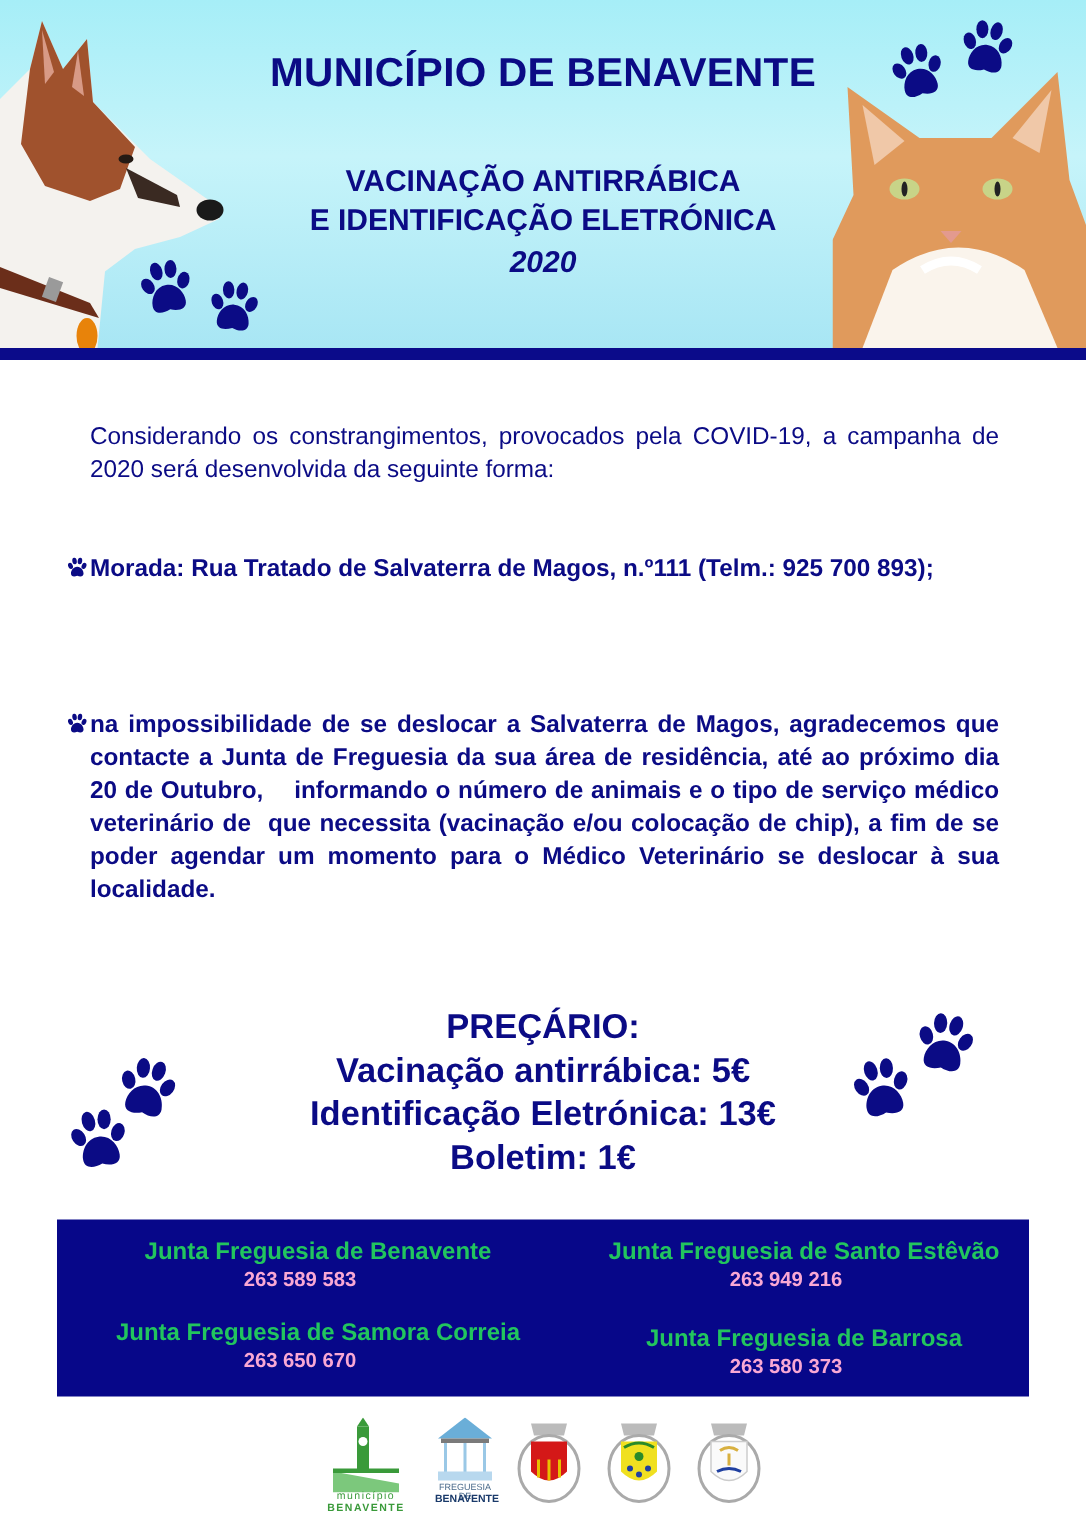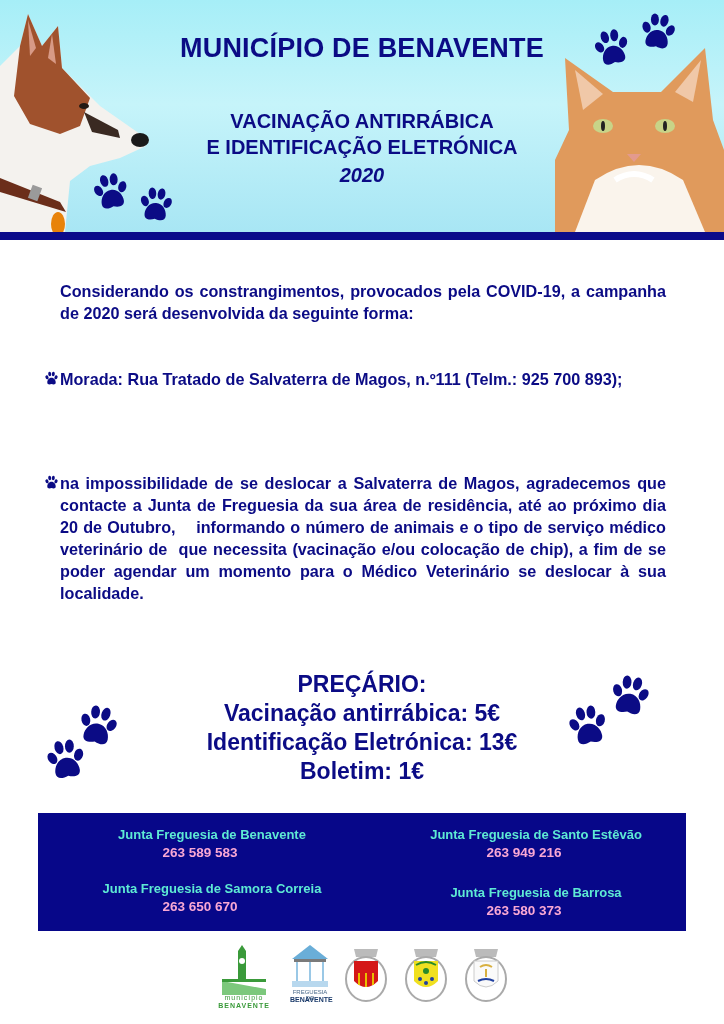--- a/index.html
+++ b/index.html
@@ -30,21 +30,21 @@
   }
   .subtitle.l1 { top: 109px; }
   .subtitle.l2 { top: 135px; }
   .subtitle.l3 { top: 163px; font-style: italic; text-align: center; }
 
   .paw { position: absolute; }
   .paw svg { width: 100%; height: 100%; display: block; }
 
   .intro {
     position: absolute; left: 60px; top: 280px; width: 606px;
-    font-weight: bold; font-size: 16.2px; line-height: 22px; text-align: justify; color: #0b0b85;
+    font-weight: normal; font-size: 16.2px; line-height: 22px; text-align: justify; color: #0b0b85;
   }
   .bullet {
     position: absolute; left: 60px; width: 606px;
     font-weight: bold; font-size: 16.2px; line-height: 22px; text-align: justify; color: #0b0b85;
   }
   .bullet.b1 { top: 368px; }
   .bullet.b2 { top: 472px; }
   .bullet .bicon {
     position: absolute; left: -16px; top: 3px; width: 15px; height: 15px;
   }
@@ -53,21 +53,21 @@
   .prices {
     position: absolute; left: 150px; width: 424px; top: 670px; text-align: center;
     font-weight: bold; font-size: 23px; line-height: 29px; color: #0b0b85;
   }
 
   .contacts {
     position: absolute; left: 38px; top: 813px; width: 648px; height: 118px;
     background: #070789;
   }
   .contact { position: absolute; width: 324px; text-align: center; font-weight: bold; }
-  .contact .name { color: #5eead4; font-size: 13px; line-height: 16px; margin-left: 24px; }
+  .contact .name { color: #22c55e; font-size: 16px; line-height: 16px; margin-left: 24px; }
   .contact .phone { color: #f9a8d4; font-size: 13.5px; line-height: 16px; margin-top: 2px; }
   .c1 { left: 0; top: 14px; }
   .c2 { left: 324px; top: 14px; }
   .c3 { left: 0; top: 68px; }
   .c4 { left: 324px; top: 72px; }
 
   .logos { position: absolute; left: 218px; top: 945px; width: 300px; height: 68px; }
   .logo { position: absolute; top: 0; }
   .logo-text { position: absolute; width: 100%; text-align: center; font-weight: bold; }
 </style>

